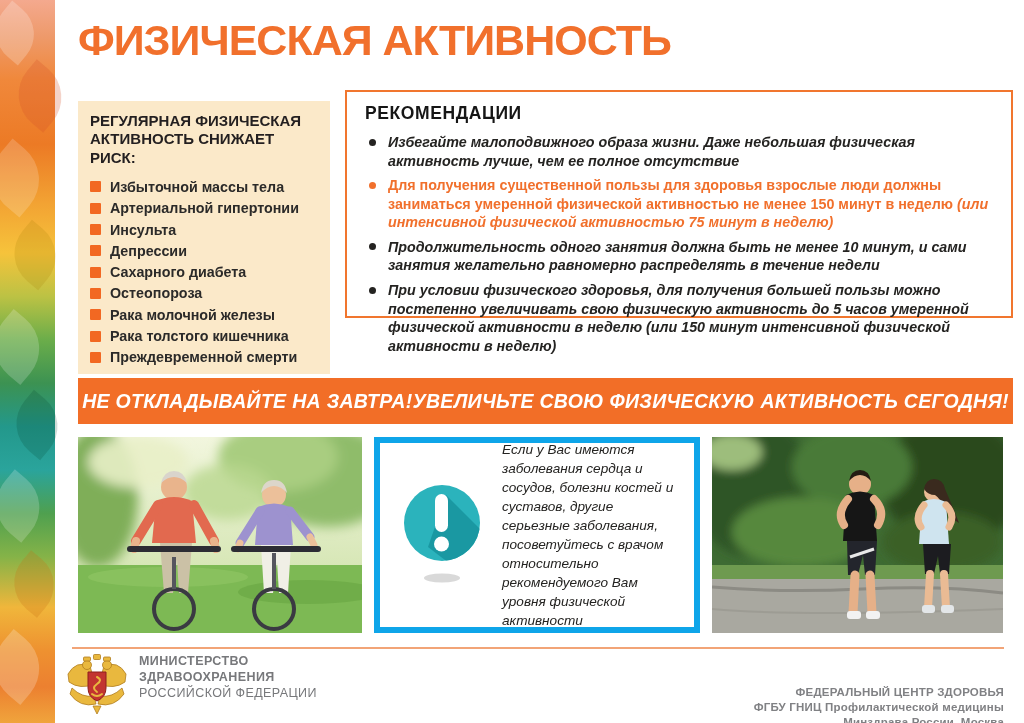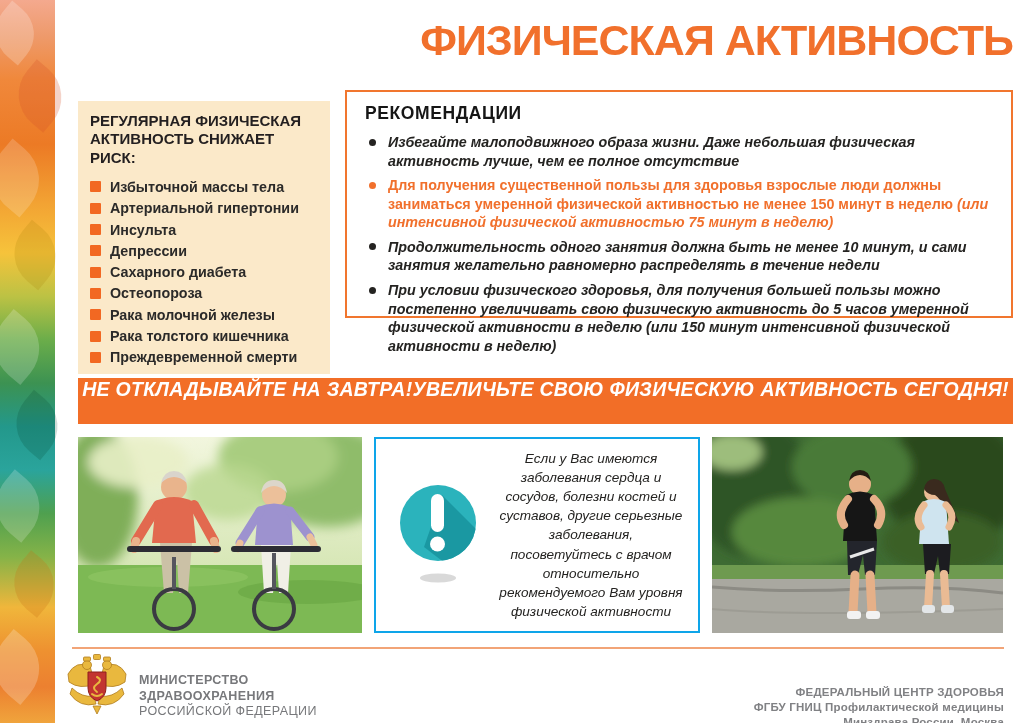--- a/index.html
+++ b/index.html
@@ -9,21 +9,21 @@
   
   .mosaic{position:absolute;left:0;top:0;width:55px;height:723px;
     background:linear-gradient(180deg,
       #F4A98E 0%, #EE9A6B 5%, #F0883B 11%, #EC7A25 20%, #F2A233 28%,
       #F6C33B 35%, #BCC244 41%, #6BAD4A 47%, #3C9252 53%, #23988B 59%,
       #2AA49C 65%, #4FA04F 71%, #85B348 77%, #F0B63B 84%, #EE9130 90%,
       #EC8030 95%, #F0A43C 100%);}
   .petal{position:absolute;border-radius:0 72% 0 72%;transform:rotate(40deg);}
 
   
-  .title{position:absolute;left:78px;top:16px;width:935px;margin:0;text-align:right;
+  .title{position:absolute;left:78px;top:16px;width:935px;margin:0;text-align:left;
          font-size:43px;font-weight:bold;letter-spacing:-1px;color:#F1702C;}
 
   
   .risk-box{position:absolute;left:78px;top:101px;width:252px;height:273px;box-sizing:border-box;
             background:#FBE9C9;padding:11px 8px 8px 12px;}
   .risk-header{font-size:15px;font-weight:bold;color:#231F20;line-height:1.23;margin-bottom:9px;}
   .risk-list{list-style:none;margin:0;padding:0;}
   .risk-list li{display:flex;align-items:center;gap:9px;height:21.3px;
                 font-size:14.3px;font-weight:bold;color:#2B2A29;text-align:center;}
   .sq{width:11px;height:11px;flex:0 0 11px;background:#F26822;border-radius:1px;}
@@ -37,37 +37,37 @@
                font-size:14.3px;font-weight:bold;color:#242321;line-height:1.3;}
   .rec-list .dot{position:absolute;left:6px;top:5.5px;width:7px;height:7px;border-radius:50%;background:#242321;}
   .rec-list .rec-text{font-style:italic;}
   .rec-list li.highlight{color:#F1702C;}
   .rec-list li.highlight .dot{background:#F1702C;}
   .rec-list li.highlight .rec-text{font-style:normal;}
   .rec-list .suffix{font-style:italic;}
 
   
   .banner{position:absolute;left:78px;top:378px;width:935px;height:46px;background:#F26E27;
-          display:flex;justify-content:center;
+          display:flex;align-items:center;justify-content:center;
           color:#fff;font-size:19.5px;font-weight:bold;font-style:italic;letter-spacing:0.3px;white-space:nowrap;}
 
   
   .photo{position:absolute;top:437px;height:196px;overflow:hidden;}
   .photo1{left:78px;width:284px;}
   .photo2{left:712px;width:291px;}
 
   .advice-box{position:absolute;left:374px;top:437px;width:326px;height:196px;box-sizing:border-box;
-              background:#fff;border:2px solid #0ea5e9;display:flex;align-items:center;gap:12px;
-              padding:8px 12px 8px 14px;text-align:center;}
+              background:#fff;border:6px solid #0ea5e9;display:flex;align-items:center;gap:12px;
+              padding:8px 12px 8px 14px;}
   .advice-icon{flex:0 0 96px;}
   .advice-text{font-size:13.6px;font-style:italic;color:#242321;line-height:1.4;width:186px;}
 
   
   .footer-line{position:absolute;left:72px;top:647px;width:932px;height:2px;background:#F2A477;}
-  .footer-left{position:absolute;left:64px;top:654px;display:flex;align-items:flex-end;gap:9px;}
+  .footer-left{position:absolute;left:64px;top:654px;display:flex;align-items:flex-start;gap:9px;}
   .ministry{font-size:12.5px;color:#77787B;line-height:1.26;letter-spacing:0.4px;}
   .ministry .b{font-weight:bold;}
   .center-info{position:absolute;right:20px;top:685px;text-align:right;
                font-size:11.5px;font-weight:bold;color:#808184;line-height:1.32;letter-spacing:0.2px;}
 </style>
 </head>
 <body>
 
 <div class="poster">
 

